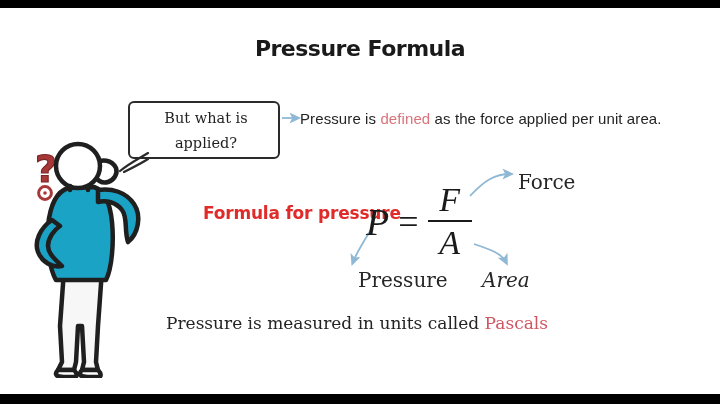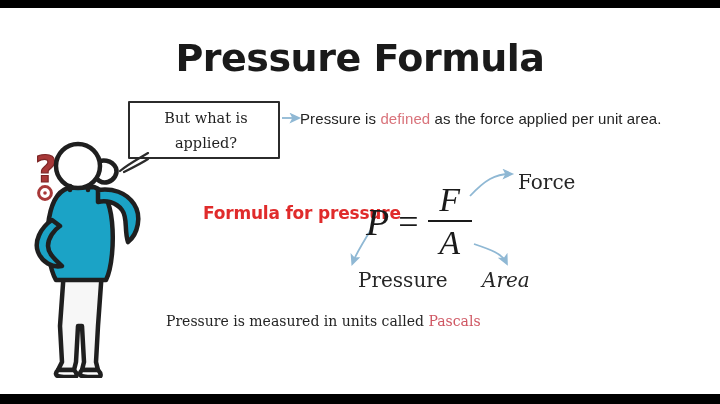--- a/index.html
+++ b/index.html
@@ -28,34 +28,34 @@
 
   
   #title {
     position: absolute;
     left: 0;
     top: 36px;
     width: 720px;
     text-align: center;
     font-family: "DejaVu Sans", sans-serif;
     font-weight: bold;
-    font-size: 38px;
+    font-size: 22px;
     letter-spacing: -0.5px;
     color: #1a1a1a;
   }
 
   
   #bubble {
     position: absolute;
     left: 128px;
     top: 101px;
     width: 152px;
     height: 58px;
     border: 2.2px solid #2b2b2b;
-    border-radius: 1px;
+    border-radius: 6px;
     background: #ffffff;
     box-sizing: border-box;
   }
   #bubble-text {
     position: absolute;
     left: 0; top: 3px;
     width: 152px;
     text-align: center;
     font-family: "DejaVu Serif", serif;
     font-size: 14.5px;
@@ -134,21 +134,21 @@
   #label-force    { left: 518px; top: 170px; }
   #label-pressure { left: 330px; top: 268px; margin-left: 28px; }
   #label-area     { left: 482px; top: 268px; font-style: italic; }
 
   
   #footer-line {
     position: absolute;
     left: 166px;
     top: 313px;
     font-family: "DejaVu Serif", serif;
-    font-size: 14px;
+    font-size: 17px;
     color: #242424;
     white-space: nowrap;
   }
   .accent-strong { color: #cf5662; }
 
   
   #arrows {
     position: absolute;
     left: 0; top: 0;
     width: 720px; height: 404px;

